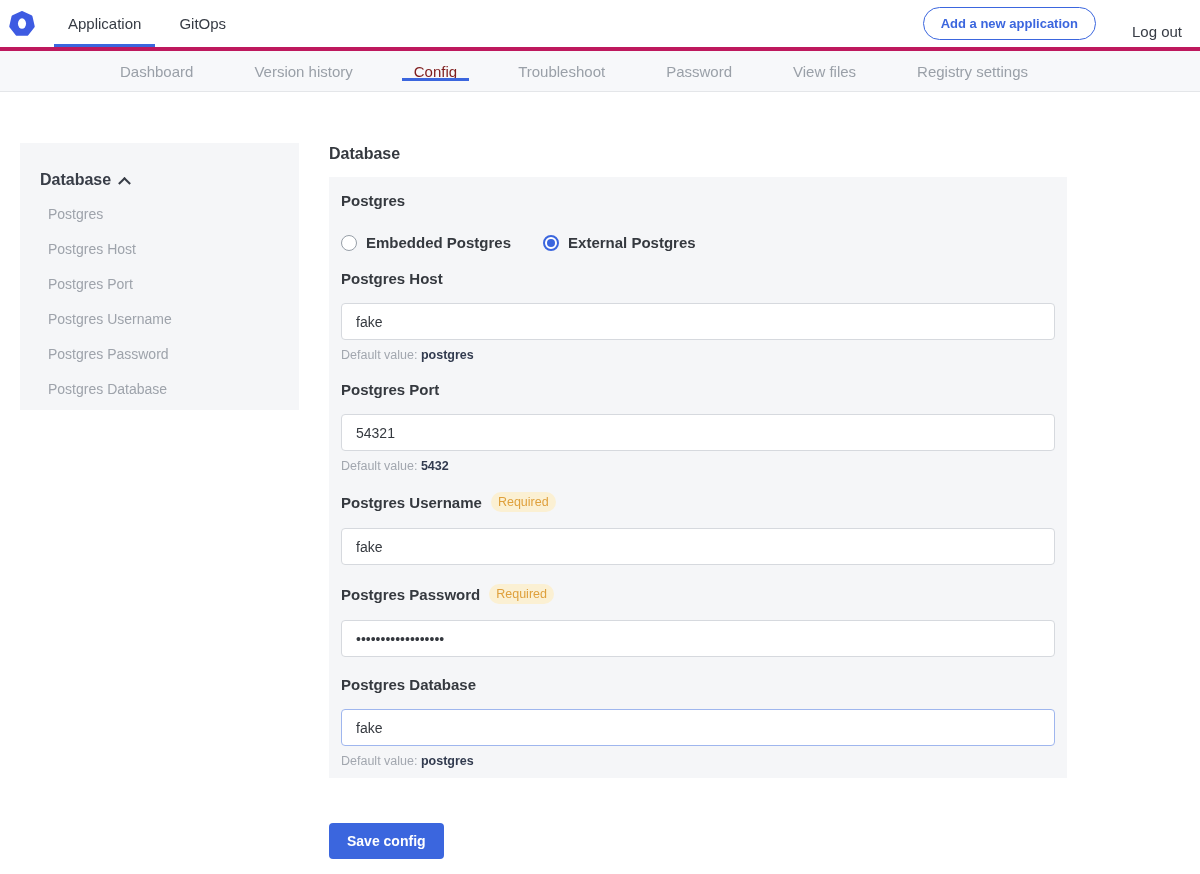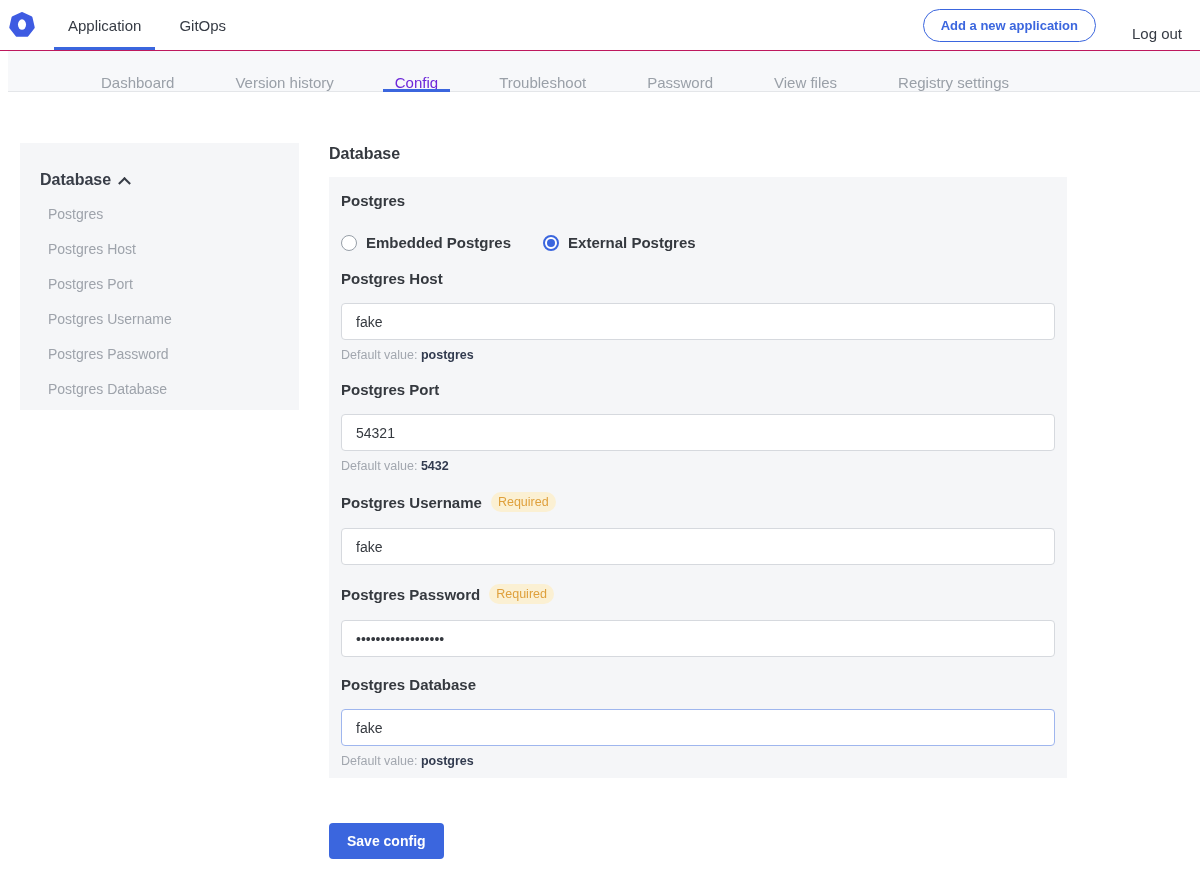--- a/index.html
+++ b/index.html
@@ -11,37 +11,37 @@
     --badge-bg:#FBF0D3;
     --badge-text:#DFA03C;
     --border:#D6D9DE;
     --focus:#9FB6EE;
   }
   *{margin:0;padding:0;box-sizing:border-box;}
   html,body{width:1200px;height:874px;background:#fff;overflow:hidden;
     font-family:"Liberation Sans","DejaVu Sans",sans-serif;color:var(--dark);}
 
   
-  .top-header{height:51px;display:flex;align-items:center;border-bottom:1px solid #be185d;background:#fff;position:relative;}
+  .top-header{height:51px;display:flex;align-items:center;border-bottom:4px solid #be185d;background:#fff;position:relative;}
   .logo{margin:0 0 0 9px;width:26px;height:26px;display:flex;align-items:center;justify-content:center;cursor:pointer;}
   .top-tabs{display:flex;height:100%;margin-left:33px;}
   .top-tab{position:relative;display:flex;align-items:center;height:100%;padding:0;margin-right:38px;
     font-size:15px;color:#363B44;cursor:pointer;white-space:nowrap;}
   .top-tab.active .tab-underline{position:absolute;left:-14px;right:-14px;bottom:0;height:3px;background:var(--accent);}
   .header-right{margin-left:auto;margin-right:18px;display:flex;align-items:flex-end;gap:36px;}
   .pill-btn{background:#fff;border:1px solid var(--accent);color:var(--accent);font-weight:bold;font-size:13px;
     padding:8px 17px;border-radius:17px;cursor:pointer;font-family:inherit;white-space:nowrap;}
   .logout{font-size:15px;color:#363B44;cursor:pointer;white-space:nowrap;}
 
   
-  .subnav{height:41px;background:#F7F8FA;border-bottom:1px solid #E4E6E9;display:flex;align-items:flex-end;
-    padding-left:93px;margin-left:8px;}
+  .subnav{height:41px;background:#F7F8FA;border-bottom:1px solid #E4E6E9;display:flex;align-items:center;
+    padding-left:120px;}
   .subnav-item{display:flex;align-items:center;font-size:15px;color:var(--muted);cursor:pointer;
     position:relative;margin-right:61px;white-space:nowrap;}
-  .subnav-item.active{color:#6d28d9;}
+  .subnav-item.active{color:#7f1d1d;}
   .subnav-item.active::after{content:"";position:absolute;left:-12px;right:-12px;bottom:-1px;height:3px;background:var(--accent);}
 
   
   .content{display:flex;margin-top:51px;padding:0 20px;}
   .sidebar{width:279px;min-width:279px;height:267px;background:var(--panel);padding:28px 20px;}
   .sidebar-group-header{font-size:16px;font-weight:bold;color:#383D47;display:flex;align-items:center;gap:9px;
     margin-bottom:18px;cursor:pointer;}
   .chevron-up{width:9px;height:9px;border-left:2px solid #383D47;border-top:2px solid #383D47;
     transform:rotate(45deg) translate(2px,2px);display:inline-block;}
   .sidebar-item{font-size:14px;line-height:14px;color:#9EA3AB;margin-bottom:21px;padding-left:8px;cursor:pointer;}

